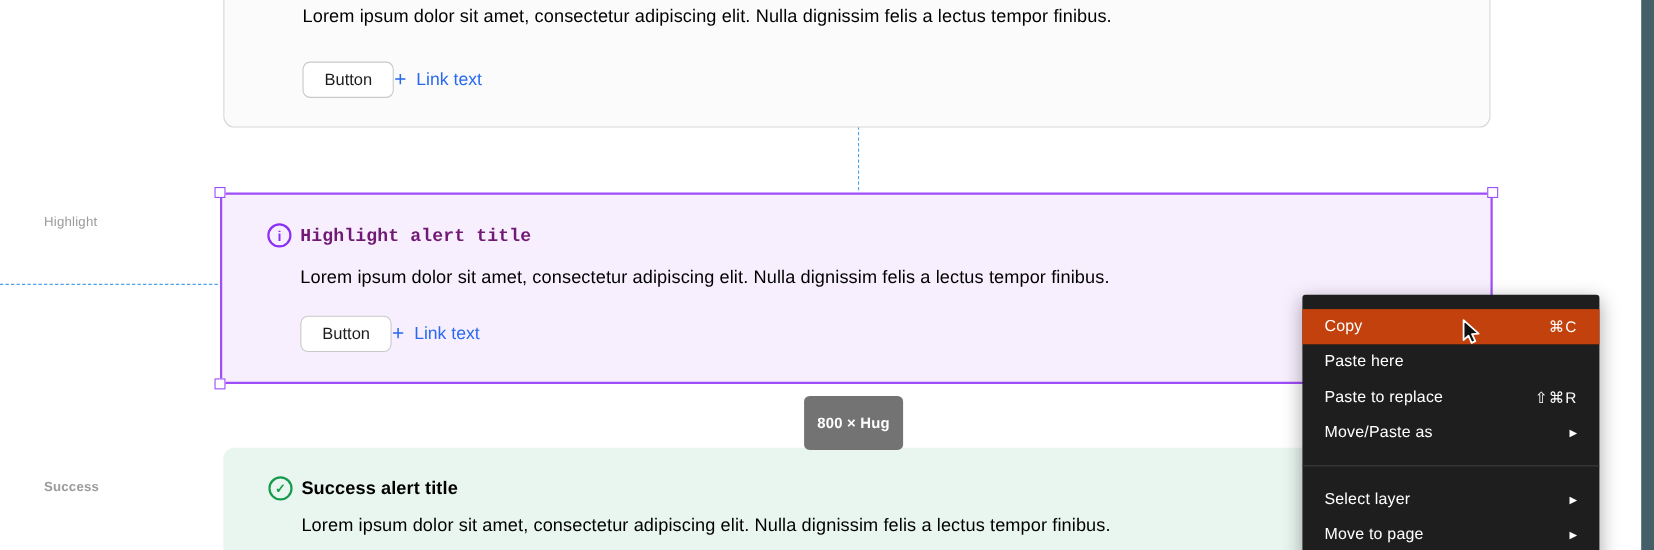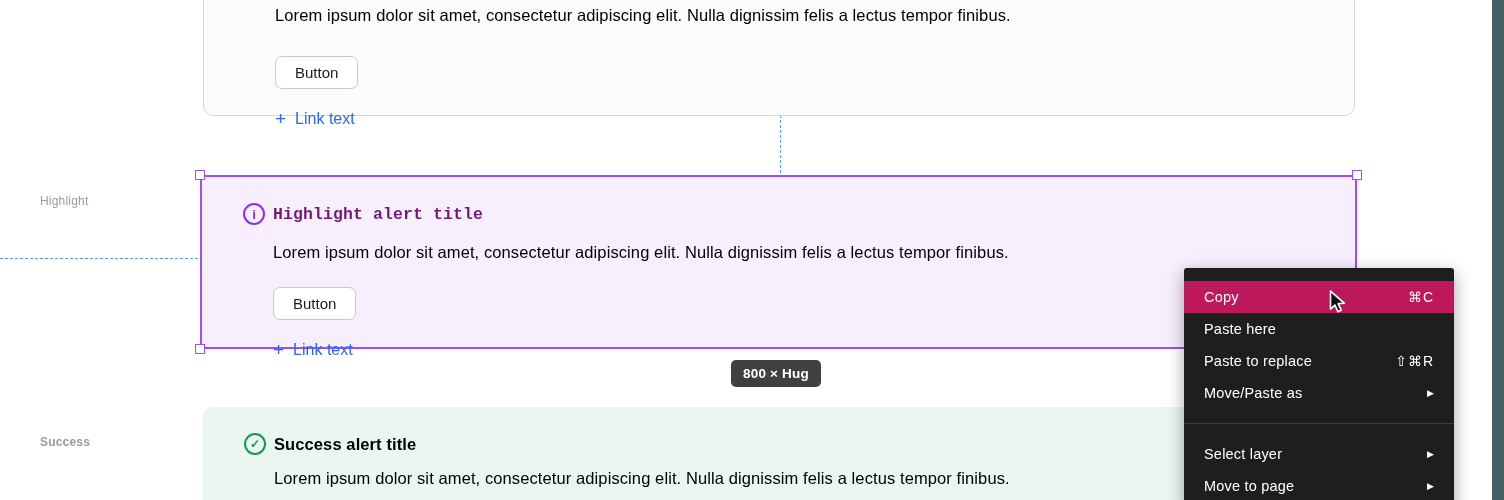--- a/index.html
+++ b/index.html
@@ -45,21 +45,21 @@
   .title-highlight{color:#701a75;font-family:Liberation Mono, monospace;}
   .title-success{color:#000000;}
   .alert-body{
     position:absolute;left:71px;font-size:16.5px;color:#000000;
     letter-spacing:.1px;white-space:nowrap;
   }
   .card-default .alert-body{top:65px;}
   .card-highlight .alert-body{top:66px;}
   .card-success .alert-body{top:62px;}
   .alert-actions{
-    position:absolute;left:71px;display:flex;align-items:flex-start;gap:20px;flex-direction:column;
+    position:absolute;left:71px;display:flex;align-items:center;
   }
   .card-default .alert-actions{top:115px;}
   .card-highlight .alert-actions{top:110px;}
   .alert-button{
     background:#ffffff;border:1px solid #c9c9c9;border-radius:7px;
     padding:7px 19px;font-size:15px;font-weight:500;color:#1d1d1f;
     font-family:"Liberation Sans",sans-serif;cursor:pointer;
   }
   .alert-link{
     display:flex;align-items:center;gap:9px;color:#2969f2;
@@ -72,34 +72,34 @@
     border:1.5px solid #9d4ef8;z-index:6;
   }
   .h-tl{left:195px;top:170px;} .h-tr{left:1352px;top:170px;}
   .h-bl{left:195px;top:344px;} .h-br{left:1352px;top:344px;}
   
   .guide-v{position:absolute;left:780px;top:0;height:173px;width:0;border-left:1px dashed #4da2ea;}
   .guide-h{position:absolute;left:0;top:258px;width:198px;height:0;border-top:1px dashed #4da2ea;}
   
   .size-badge{
     position:absolute;left:731px;top:360px;z-index:7;
-    background:#404040;color:#ffffff;border-radius:5px;
-    padding:6px 12px;font-size:13.5px;font-weight:600;letter-spacing:.2px;
+    background:#737373;color:#ffffff;border-radius:5px;
+    padding:17px 12px;font-size:13.5px;font-weight:600;letter-spacing:.2px;
   }
   
   .context-menu{
     position:absolute;left:1184px;top:268px;width:270px;z-index:10;
     background:#1e1e1e;border-radius:3px;padding:13px 0 10px 0;
     box-shadow:0 5px 17px rgba(0,0,0,.35);
   }
   .menu-item{
     height:32px;display:flex;align-items:center;padding:0 20px;
     color:#ffffff;font-size:14.5px;letter-spacing:.2px;cursor:pointer;
   }
-  .menu-item.highlighted{background:#be185d;}
+  .menu-item.highlighted{background:#c2410c;}
   .menu-shortcut{margin-left:auto;color:#ffffff;font-size:14px;letter-spacing:1px;}
   .menu-arrow{margin-left:auto;color:#ffffff;font-size:9px;}
   .menu-divider{height:1px;background:#3c3c3c;margin:14px 0;}
   
   .cursor{position:absolute;left:1324px;top:288px;z-index:20;}
 </style>
 </head>
 <body>
 
 <div class="canvas">

